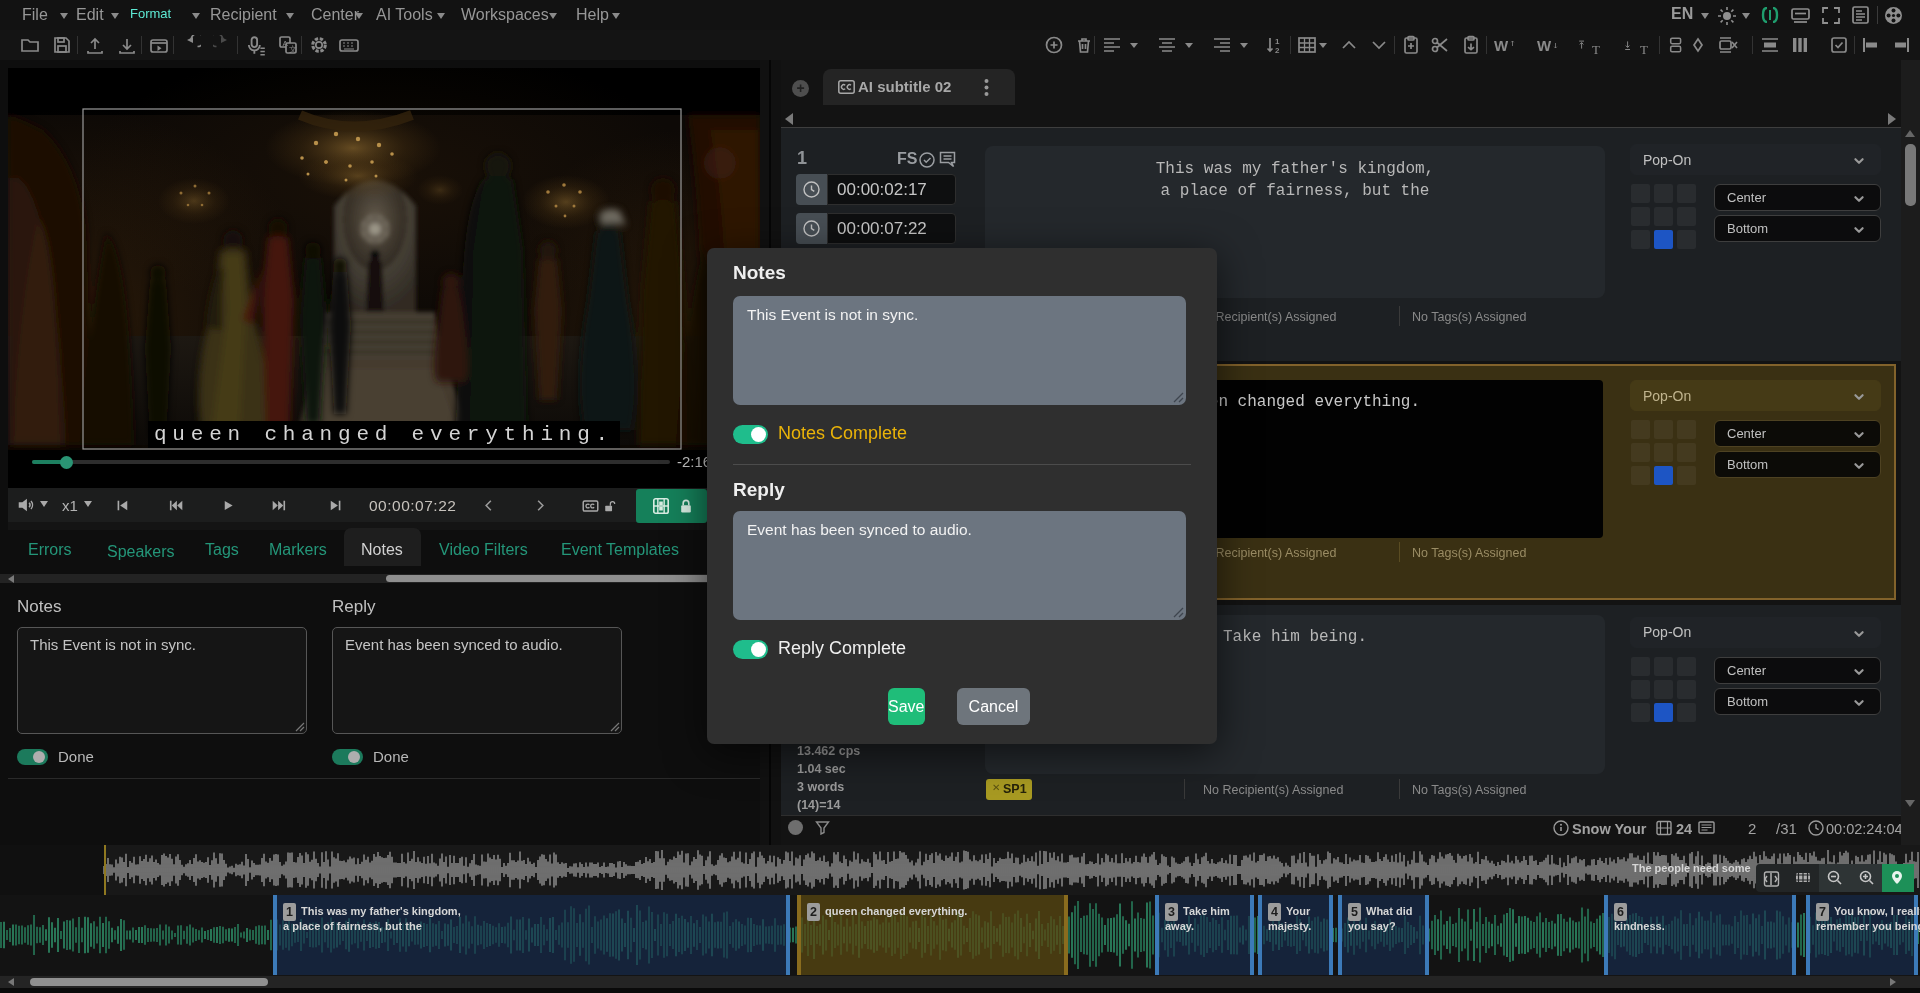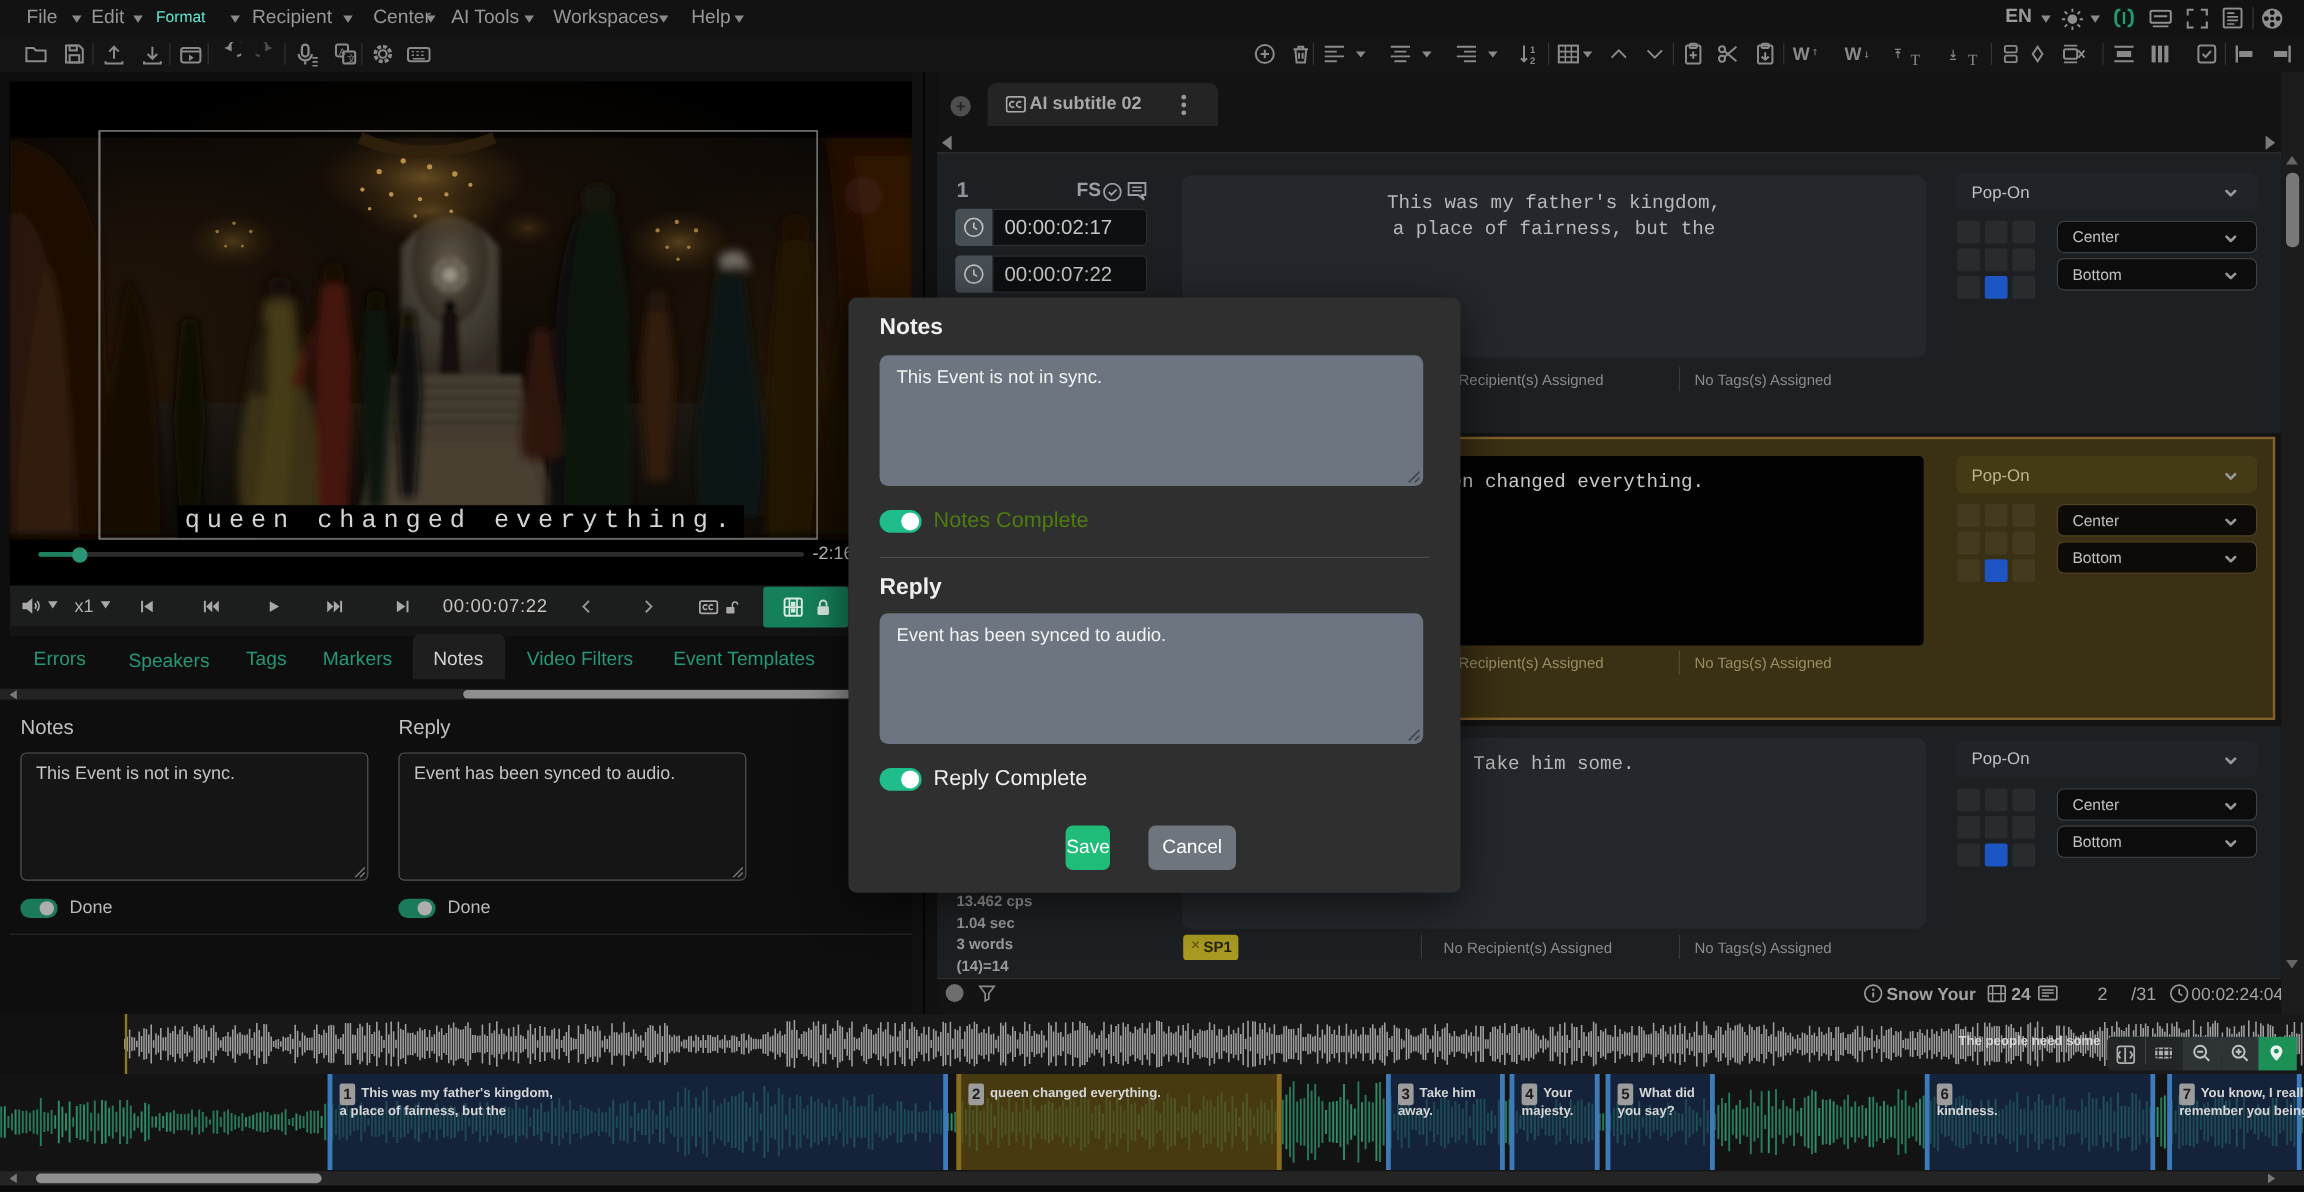--- a/index.html
+++ b/index.html
@@ -547,21 +547,21 @@
     <svg style="position:absolute;left:1853px;top:428.5px" width="12" height="12" viewBox="0 0 10 10">
       <path d="M2 3.5L5 6.5L8 3.5" fill="none" stroke="#999" stroke-width="1.8" stroke-linecap="round" stroke-linejoin="round"></path>
     </svg>
 <div class="abs" style="left:1714px;top:451px;width:167px;height:27px;background:#0c0b07;border:1px solid #4e4222;border-radius:6px"></div>
     <div class="abs" style="left:1727px;top:457px;font-size:13px;color:#c0c0c0">Bottom</div>
     <svg style="position:absolute;left:1853px;top:459.5px" width="12" height="12" viewBox="0 0 10 10">
       <path d="M2 3.5L5 6.5L8 3.5" fill="none" stroke="#999" stroke-width="1.8" stroke-linecap="round" stroke-linejoin="round"></path>
     </svg>
 <div class="abs" style="left:781px;top:605px;width:1120px;height:210px;background:#1d2023"></div>
 <div class="abs" style="left:985px;top:615px;width:620px;height:159px;background:#24282c;border-radius:8px"></div>
-<div class="abs mono" style="left:985px;top:628px;width:620px;text-align:center;font-size:16px;color:#b8b8b8">Take him some.</div>
+<div class="abs mono" style="left:985px;top:628px;width:620px;text-align:center;font-size:16px;color:#b8b8b8">Take him being.</div>
 <div class="abs" style="left:797px;top:744px;font-size:12.5px;font-weight:bold;color:#9a9a9a">13.462 cps</div>
 <div class="abs" style="left:797px;top:762px;font-size:12.5px;font-weight:bold;color:#9a9a9a">1.04 sec</div>
 <div class="abs" style="left:797px;top:780px;font-size:12.5px;font-weight:bold;color:#9a9a9a">3 words</div>
 <div class="abs" style="left:797px;top:798px;font-size:12.5px;font-weight:bold;color:#9a9a9a">(14)=14</div>
 <div class="abs" style="left:986px;top:779px;width:46px;height:21px;background:#a89a22;border-radius:3px"></div>
 <div class="abs" style="left:992px;top:782px;font-size:10px;color:#5a5212">✕</div>
 <div class="abs" style="left:1003px;top:782px;font-size:12.5px;font-weight:bold;color:#25220a">SP1</div>
 <div class="abs" style="left:1184px;top:779px;width:1px;height:20px;background:#3a3a3a"></div>
 <div class="abs" style="left:1399px;top:779px;width:1px;height:20px;background:#3a3a3a"></div>
 <div class="abs" style="left:1203px;top:783px;font-size:12.5px;color:#8a8a8a">No Recipient(s) Assigned</div>
@@ -693,23 +693,23 @@
 <div class="abs" style="left:8px;top:978px;width:0;height:0;border-top:4px solid transparent;border-bottom:4px solid transparent;border-right:6px solid #777"></div>
 <div class="abs" style="left:1890px;top:978px;width:0;height:0;border-top:4px solid transparent;border-bottom:4px solid transparent;border-left:6px solid #777"></div>
 <div class="abs" style="left:0;top:988px;width:1920px;height:5px;background:#0a0a0a"></div>
 <div class="abs" style="left:707px;top:248px;width:510px;height:496px;background:#2f2f2f;border-radius:7px;box-shadow:0 8px 40px rgba(0,0,0,0.6)"></div>
 <div class="abs" style="left:733px;top:262px;font-size:19px;font-weight:bold;color:#efefef">Notes</div>
 <div class="abs" style="left:733px;top:296px;width:453px;height:109px;background:#6c7580;border-radius:7px;color:#f2f2f2;font-size:15.5px;padding:10px 14px">This Event is not in sync.<svg style="position:absolute;right:2px;bottom:2px" width="11" height="11" viewBox="0 0 11 11">
         <path d="M10 1L1 10M10 6L6 10" stroke="#3e454e" stroke-width="1.3"></path>
       </svg></div>
 <div class="abs" style="left:733px;top:425px;width:35px;height:19px;border-radius:10px;background:#1fbd8c"></div>
 <div class="abs" style="left:751px;top:427px;width:15px;height:15px;border-radius:50%;background:#fff"></div>
-<div class="abs" style="left:778px;top:423px;font-size:18px;color:#4d7c0f">Notes Complete</div>
+<div class="abs" style="left:778px;top:423px;font-size:18px;color:#eab308">Notes Complete</div>
 <div class="abs" style="left:733px;top:464px;width:458px;height:1px;background:#4c4c4c"></div>
 <div class="abs" style="left:733px;top:479px;font-size:19px;font-weight:bold;color:#efefef">Reply</div>
 <div class="abs" style="left:733px;top:511px;width:453px;height:109px;background:#6c7580;border-radius:7px;color:#f2f2f2;font-size:15.5px;padding:10px 14px">Event has been synced to audio.<svg style="position:absolute;right:2px;bottom:2px" width="11" height="11" viewBox="0 0 11 11">
         <path d="M10 1L1 10M10 6L6 10" stroke="#3e454e" stroke-width="1.3"></path>
       </svg></div>
 <div class="abs" style="left:733px;top:640px;width:35px;height:19px;border-radius:10px;background:#1fbd8c"></div>
 <div class="abs" style="left:751px;top:642px;width:15px;height:15px;border-radius:50%;background:#fff"></div>
 <div class="abs" style="left:778px;top:638px;font-size:18px;color:#f0f0f0">Reply Complete</div>
-<div class="abs" style="left:888px;top:688px;width:37px;height:37px;background:#1fbd79;border-radius:6px;text-align:right;line-height:37px;font-size:16px;color:#fff">Save</div>
+<div class="abs" style="left:888px;top:688px;width:37px;height:37px;background:#1fbd79;border-radius:6px;text-align:left;line-height:37px;font-size:16px;color:#fff">Save</div>
 <div class="abs" style="left:957px;top:688px;width:73px;height:37px;background:#6e757c;border-radius:6px;text-align:center;line-height:37px;font-size:16px;color:#fff">Cancel</div>
 </div>
 </body></html>

